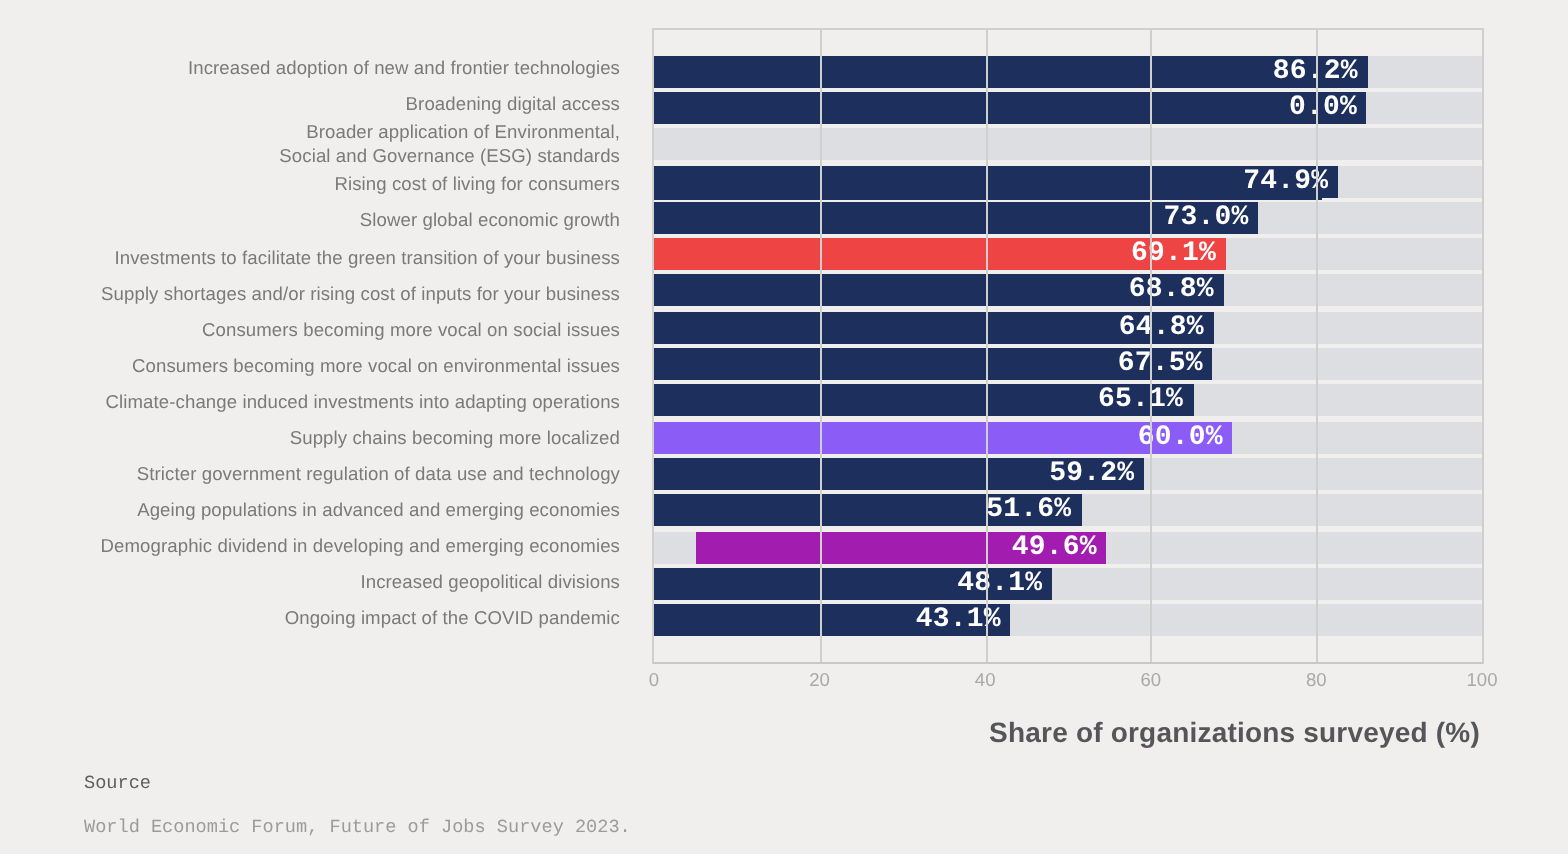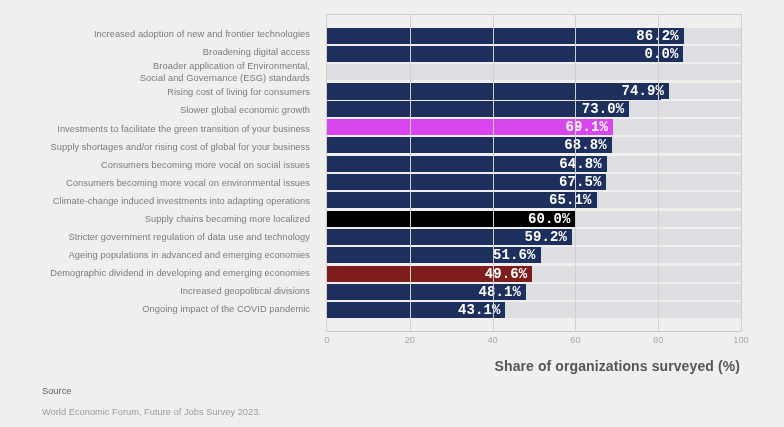--- a/index.html
+++ b/index.html
@@ -147,20 +147,21 @@
     font-weight: bold;
     color: #55565a;
     letter-spacing: 0.1px;
   }
 
   
   .footer {
     position: absolute;
     left: 42px;
     top: 386px;
+    font-family: Liberation Mono, monospace;
   }
   .footer-heading {
     font-size: 9.3px;
     color: #5e5e60;
     margin-bottom: 11px;
   }
   .footer-text {
     font-size: 9.3px;
     color: #9b9b99;
   }
@@ -185,21 +186,21 @@
       <div class="label-row">
         <div class="label-text">Rising cost of living for consumers</div>
       </div>
       <div class="label-row">
         <div class="label-text">Slower global economic growth</div>
       </div>
       <div class="label-row">
         <div class="label-text">Investments to facilitate the green transition of your business</div>
       </div>
       <div class="label-row">
-        <div class="label-text">Supply shortages and/or rising cost of global for your business</div>
+        <div class="label-text">Supply shortages and/or rising cost of inputs for your business</div>
       </div>
       <div class="label-row">
         <div class="label-text">Consumers becoming more vocal on social issues</div>
       </div>
       <div class="label-row">
         <div class="label-text">Consumers becoming more vocal on environmental issues</div>
       </div>
       <div class="label-row">
         <div class="label-text">Climate-change induced investments into adapting operations</div>
       </div>
@@ -252,21 +253,21 @@
           </div>
         </div>
         <div class="bar-row">
           <div class="bar-track"></div>
           <div class="bar-fill" style="width: 73%; background: rgb(29, 47, 92);">
             <span class="bar-value">73.0%</span>
           </div>
         </div>
         <div class="bar-row">
           <div class="bar-track"></div>
-          <div class="bar-fill" style="width: 69.1%; background: #d946ef;">
+          <div class="bar-fill" style="width: 69.1%; background: #ef4444;">
             <span class="bar-value">69.1%</span>
           </div>
         </div>
         <div class="bar-row">
           <div class="bar-track"></div>
           <div class="bar-fill" style="width: 68.8%; background: rgb(29, 47, 92);">
             <span class="bar-value">68.8%</span>
           </div>
         </div>
         <div class="bar-row">
@@ -282,39 +283,39 @@
           </div>
         </div>
         <div class="bar-row">
           <div class="bar-track"></div>
           <div class="bar-fill" style="width: 65.1%; background: rgb(29, 47, 92);">
             <span class="bar-value">65.1%</span>
           </div>
         </div>
         <div class="bar-row">
           <div class="bar-track"></div>
-          <div class="bar-fill" style="width: 60%; background: #000000;">
+          <div class="bar-fill" style="width: 60%; background: #8b5cf6; padding-left: 41px;">
             <span class="bar-value">60.0%</span>
           </div>
         </div>
         <div class="bar-row">
           <div class="bar-track"></div>
           <div class="bar-fill" style="width: 59.2%; background: rgb(29, 47, 92);">
             <span class="bar-value">59.2%</span>
           </div>
         </div>
         <div class="bar-row">
           <div class="bar-track"></div>
           <div class="bar-fill" style="width: 51.6%; background: rgb(29, 47, 92);">
             <span class="bar-value">51.6%</span>
           </div>
         </div>
         <div class="bar-row">
           <div class="bar-track"></div>
-          <div class="bar-fill" style="width: 49.6%; background: #7f1d1d;">
+          <div class="bar-fill" style="width: 49.6%; background: #a21caf; margin-left: 21px;">
             <span class="bar-value">49.6%</span>
           </div>
         </div>
         <div class="bar-row">
           <div class="bar-track"></div>
           <div class="bar-fill" style="width: 48.1%; background: rgb(29, 47, 92);">
             <span class="bar-value">48.1%</span>
           </div>
         </div>
         <div class="bar-row">

